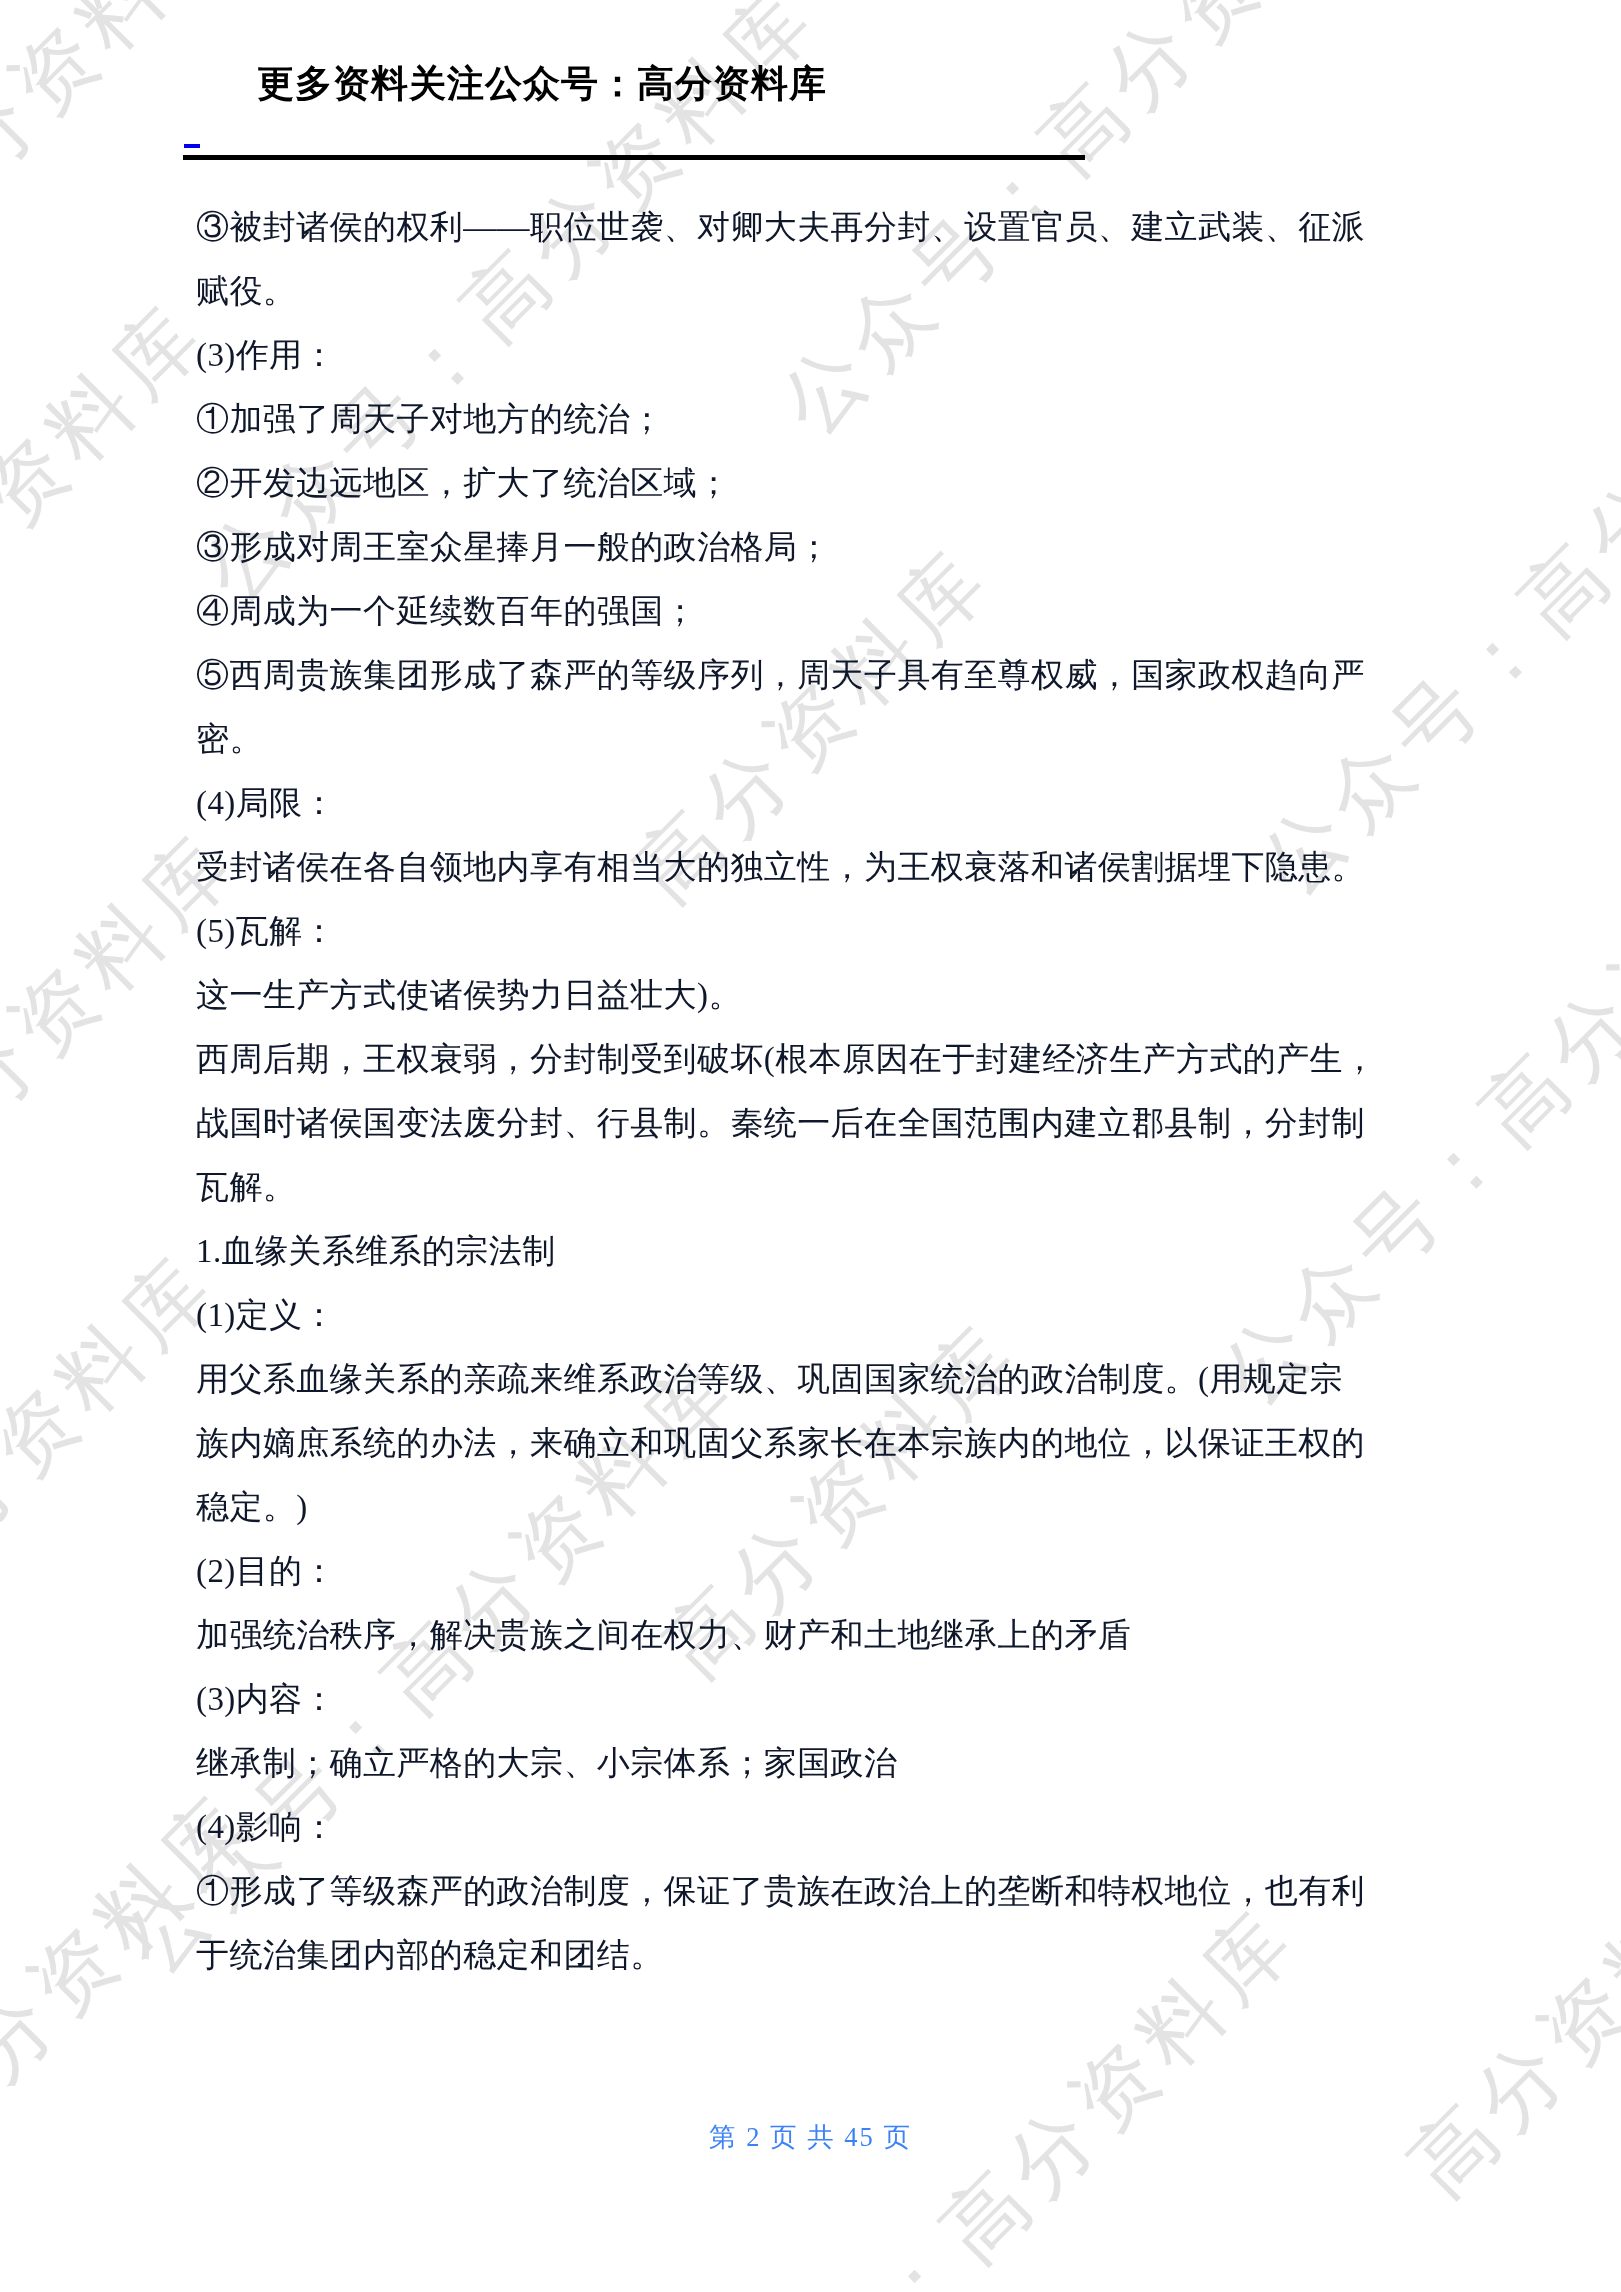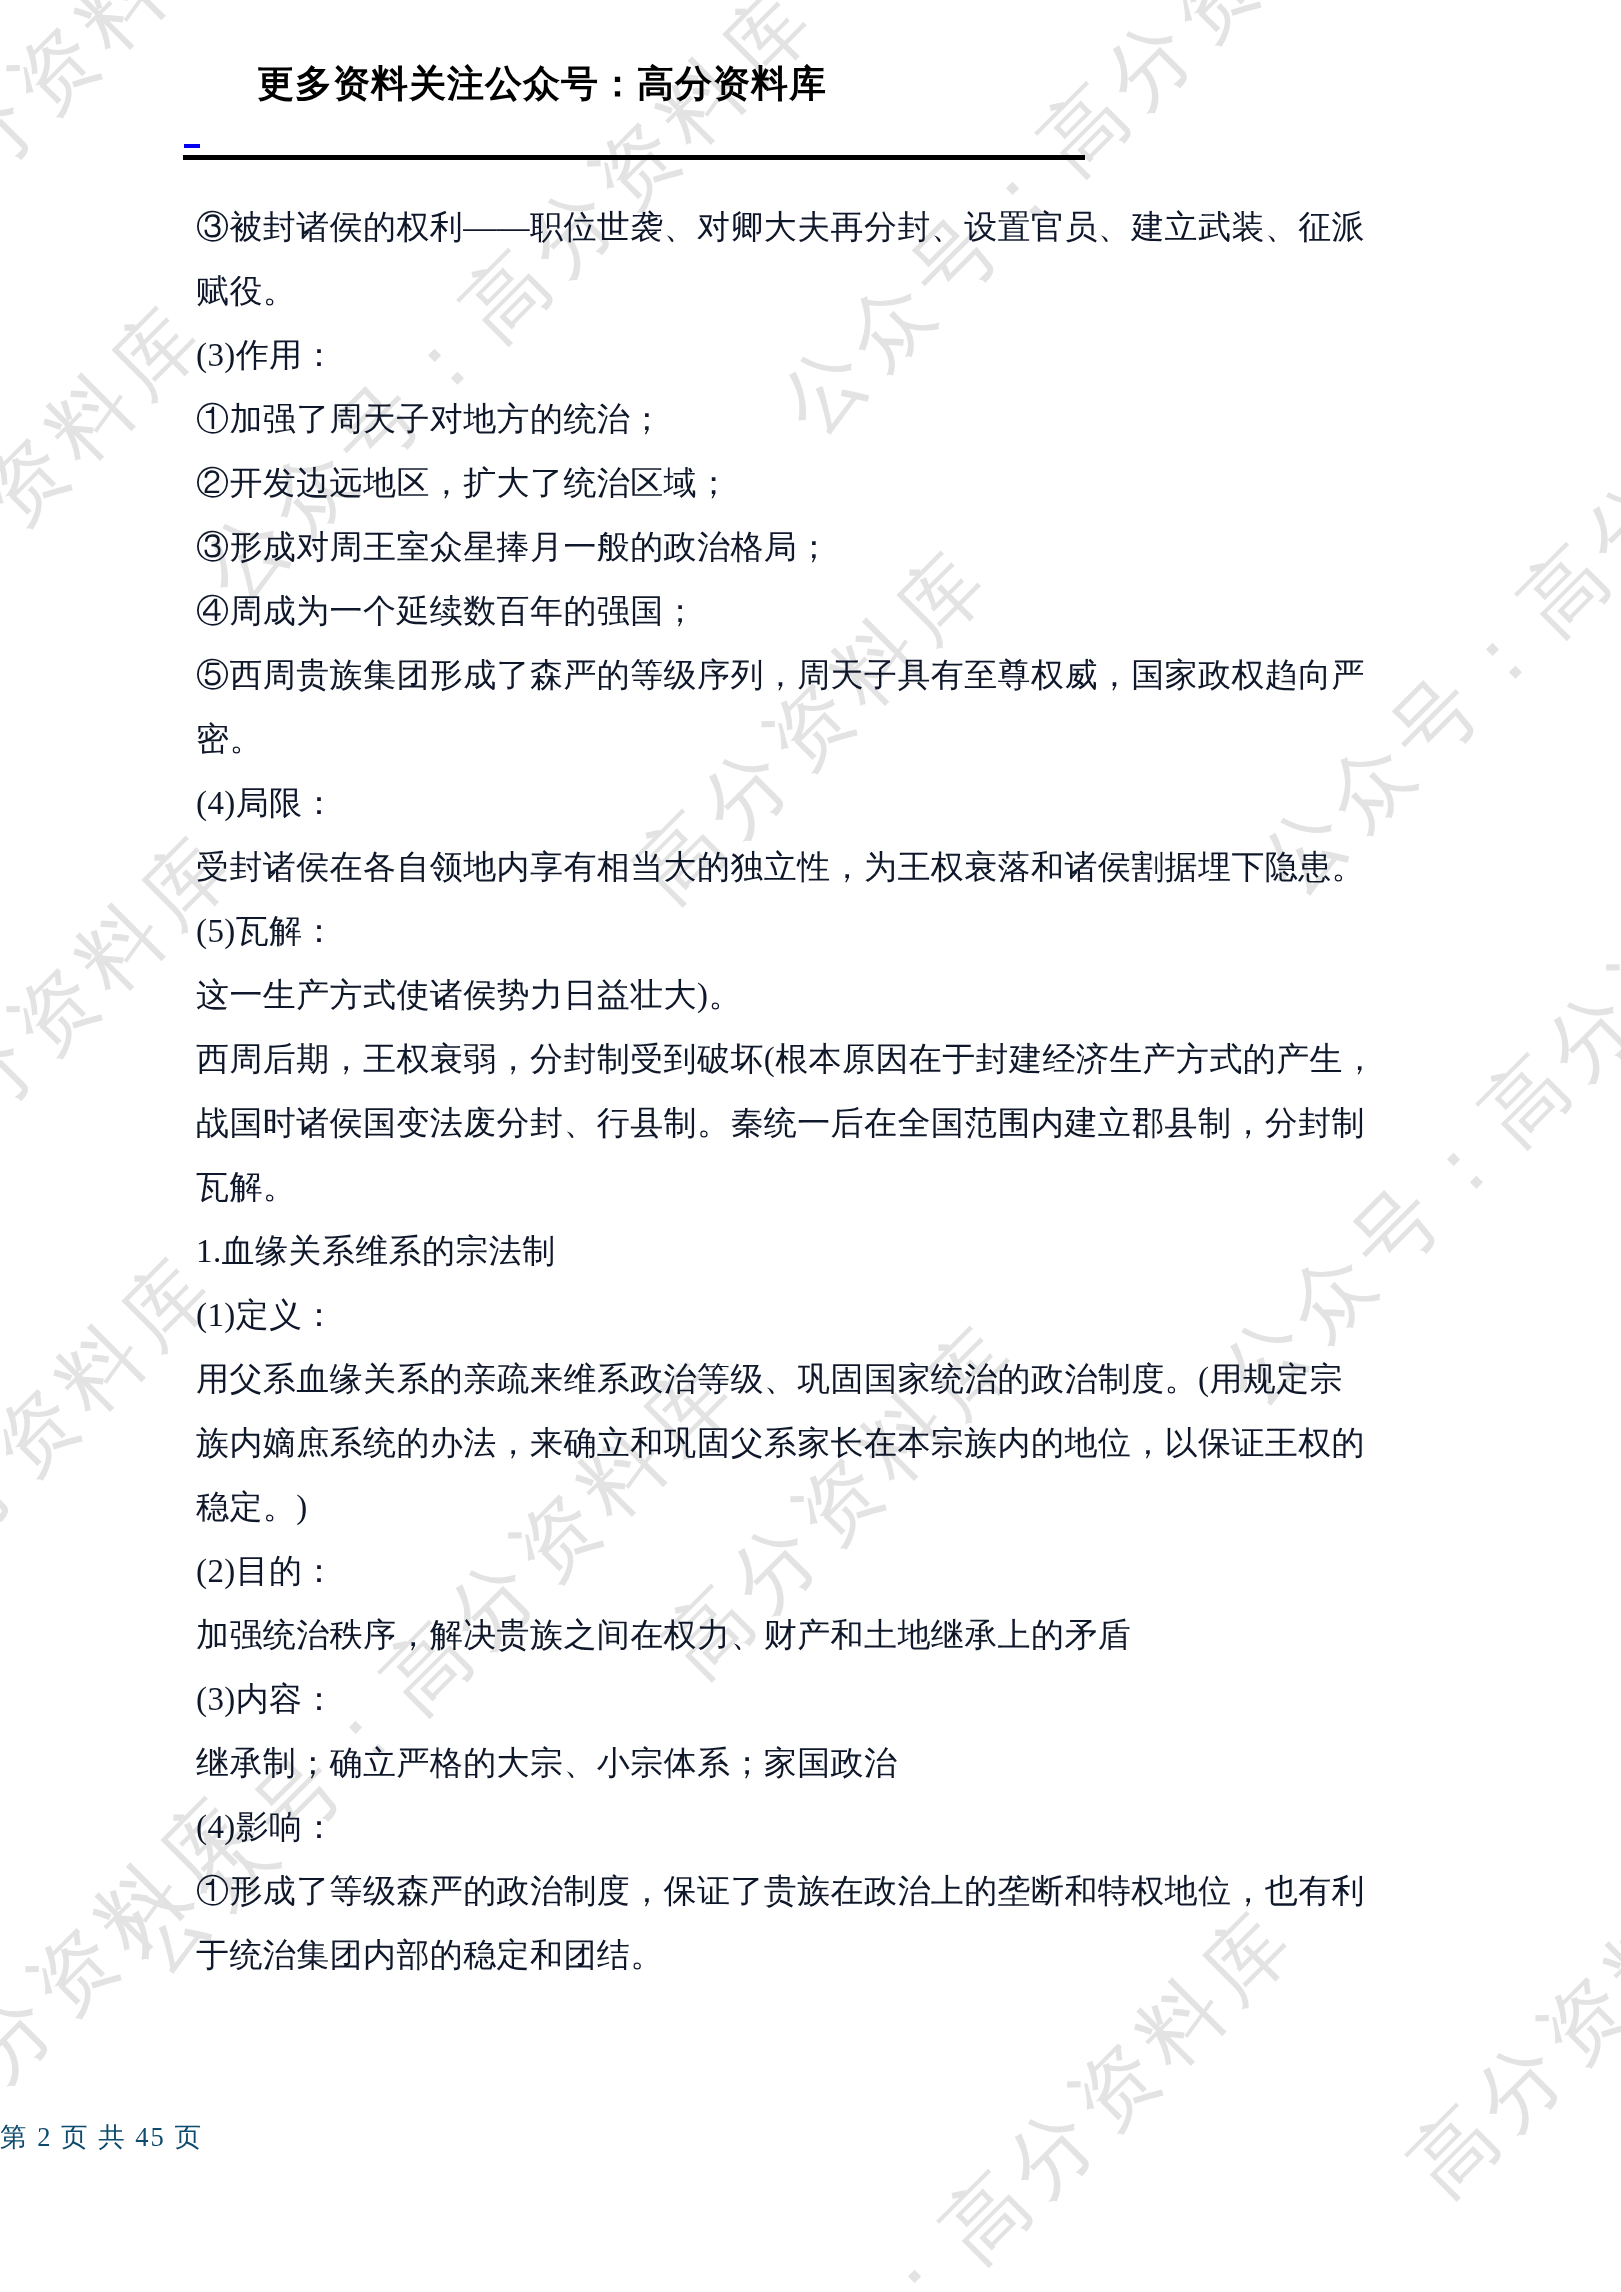--- a/index.html
+++ b/index.html
@@ -42,21 +42,22 @@
     font-size:33px; line-height:64px; color:#0f172a;
   }
   .body-text .line {
     height:64px;
     white-space:nowrap;
     letter-spacing:0.4px;
   }
   .footer {
     position:absolute; left:0; top:2119px; z-index:2;
     width:100%;
-    font-size:26.5px; color:#0c4a6e;
+    text-align:center;
+    font-size:26.5px; color:#3b82f6;
     letter-spacing:2px;
   }
 </style>
 </head>
 <body>
 
 <div class="page">
 
   <div class="watermark-layer" id="wm-layer">
       <div class="watermark" style="left: 59px; top: 69px; color: rgb(227, 227, 227);">高分资料库</div>

